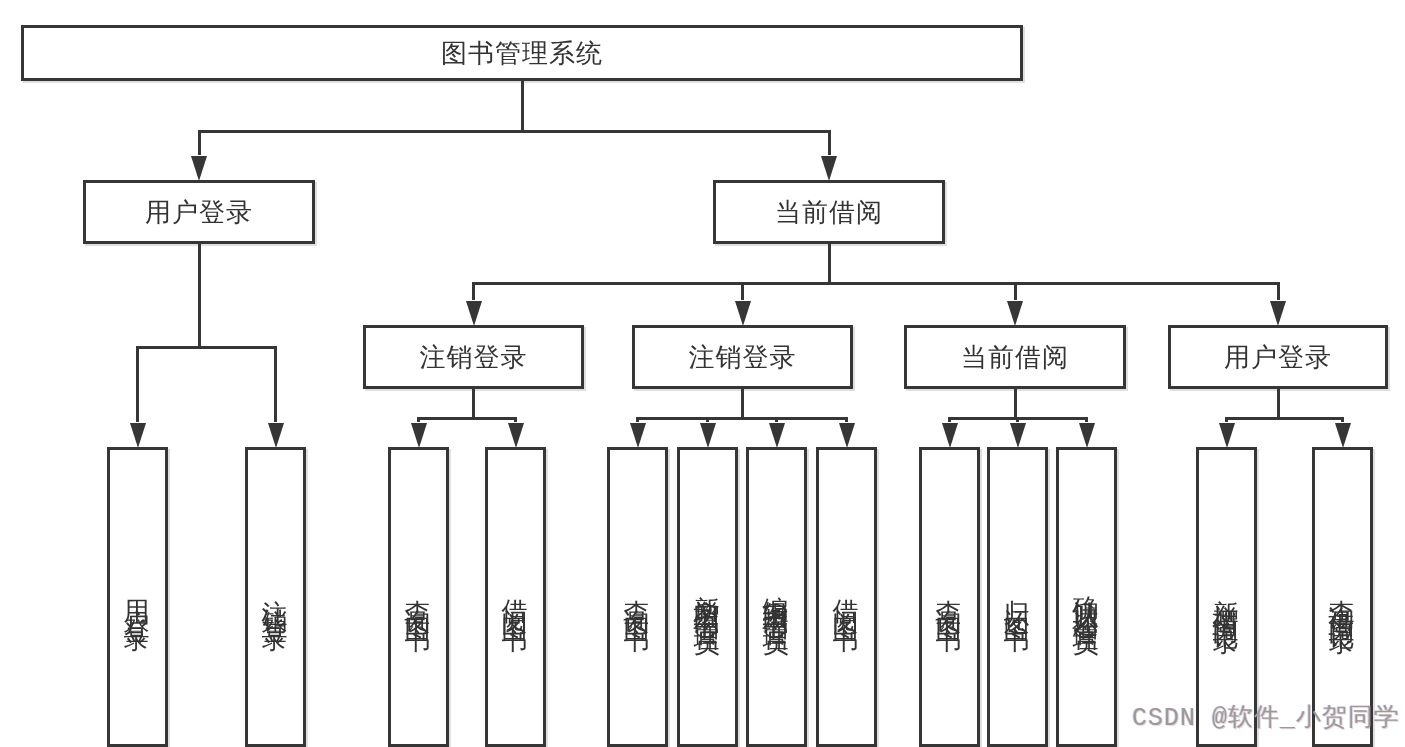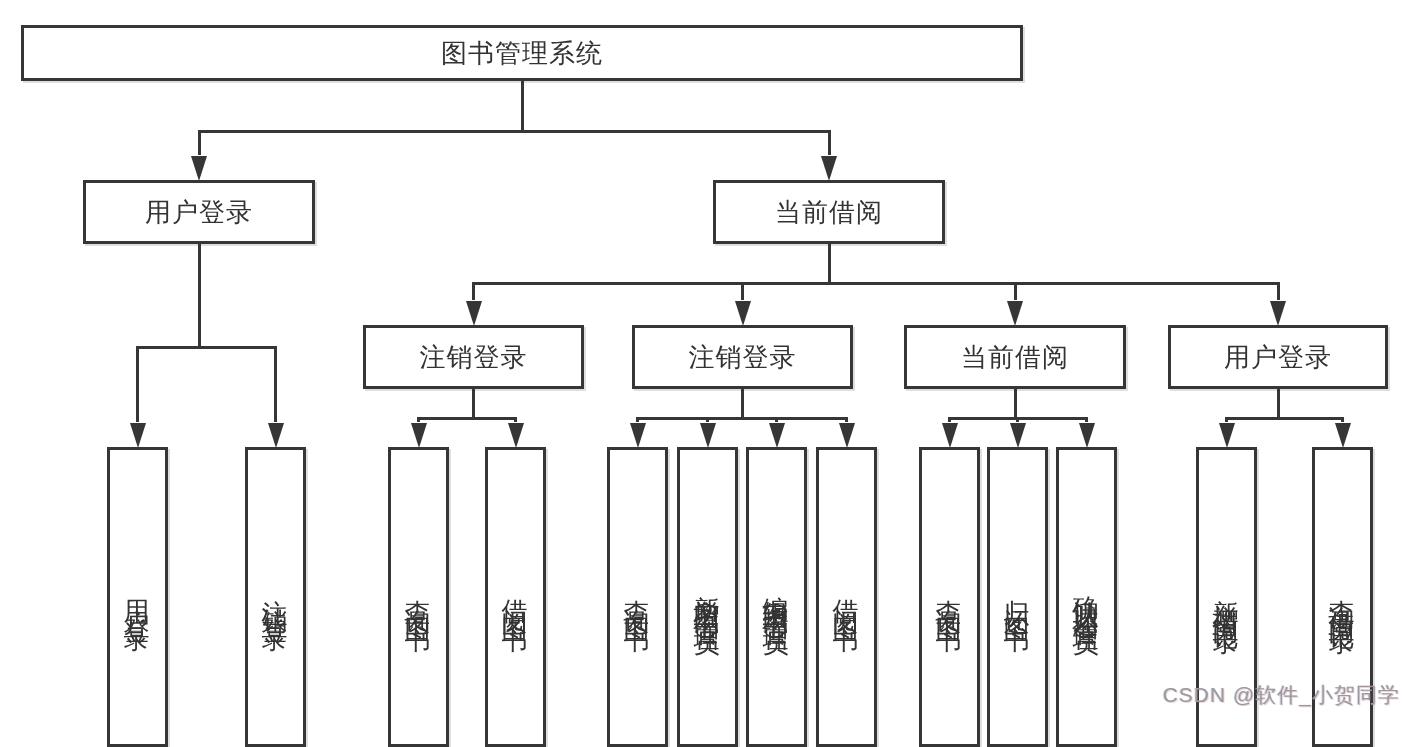--- a/index.html
+++ b/index.html
@@ -49,27 +49,28 @@
   .arrow-down {
     position: absolute;
     width: 0;
     height: 0;
     border-left: 8px solid transparent;
     border-right: 8px solid transparent;
     border-top: 25px solid var(--line, #363636);
   }
   .watermark {
     position: absolute;
-    top: 681px;
+    top: 700px;
     right: 5px;
-    font-size: 21px;
+    font-size: 25px;
     color: var(--watermark, #9a9a9a);
     letter-spacing: 1px;
     z-index: 5;
     text-shadow: 1px 1px 0 rgba(200,60,60,0.22), -1px 0 0 rgba(60,90,200,0.22);
+    font-family: Liberation Mono, monospace;
   }
 </style>
 </head>
 <body style="background: rgb(255, 255, 255);">
 
 <div id="diagram-canvas">
     <div class="node horizontal" style="left: 21px; top: 13px; width: 1002px; height: 56px;">
       <span class="label">图书管理系统</span>
     </div>
     <div class="node horizontal" style="left: 83px; top: 168px; width: 232px; height: 64px;">

